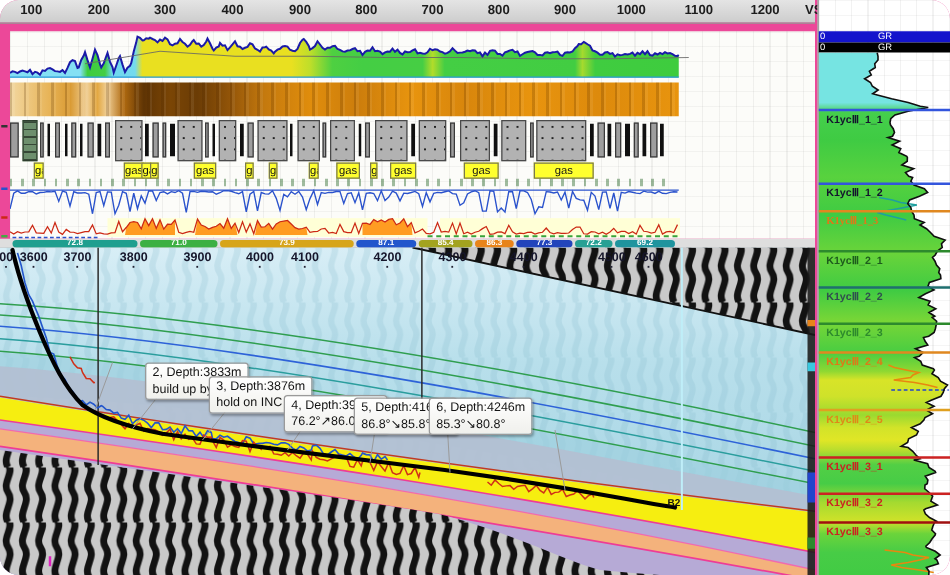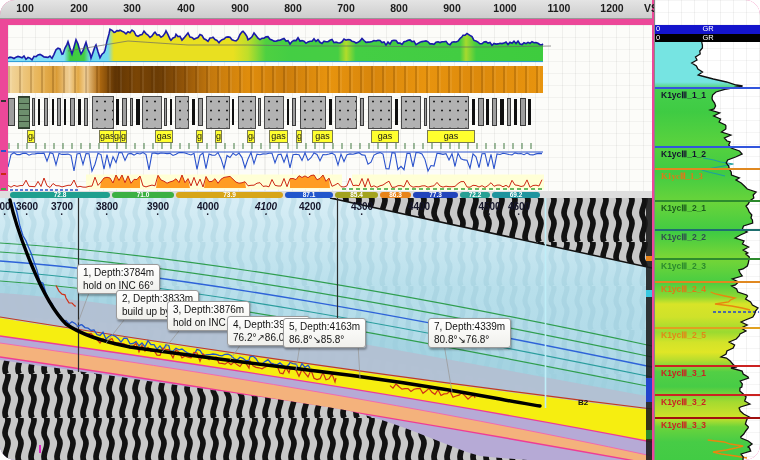--- a/index.html
+++ b/index.html
@@ -39,21 +39,21 @@
   .pill{position:absolute;top:0.5px;height:6px;border-radius:3px;color:#fff;font-size:6.5px;
     line-height:6.5px;text-align:center;font-weight:700;overflow:hidden;}
   
   .section{position:absolute;left:0;top:198px;width:652px;height:262px;}
   .dtick{position:absolute;transform:translateX(-50%);font-size:10px;font-weight:700;color:#15152a;text-align:center;}
   .dtick::after{content:"·";display:block;margin-top:0;line-height:5px;color:#223;}
   .annlayer{position:absolute;left:0;top:0;width:100%;height:100%;pointer-events:none;}
   .ann{position:absolute;background:linear-gradient(#ffffff,#f0f0ec);border:1px solid #9a9a9a;border-radius:3px;
     padding:1px 5px;font-size:10px;line-height:13px;color:#141414;white-space:nowrap;
     box-shadow:1px 1.5px 2px rgba(0,0,0,.3);pointer-events:auto;}
-  .b2{position:absolute;font-size:8px;font-weight:700;color:#111;margin-left:44px;}
+  .b2{position:absolute;font-size:8px;font-weight:700;color:#111;}
   
   .rpanel{position:absolute;left:654px;top:0;width:106px;height:460px;background:#fff;border-left:1px solid #888;
     background-image:repeating-linear-gradient(90deg,rgba(0,0,0,.05) 0 1px,transparent 1px 13px),
                      repeating-linear-gradient(180deg,rgba(0,0,0,.04) 0 1px,transparent 1px 12px);}
   .rpheads{position:absolute;left:0;top:25px;width:100%;}
   .rph{position:relative;height:8.5px;color:#fff;font-size:7.5px;line-height:8.5px;}
   .rph-min{position:absolute;left:1px;top:0;}
   .rph-lab{display:block;text-align:center;}
   .fmlayer{position:absolute;left:0;top:0;width:100%;height:100%;pointer-events:none;}
   .fm{position:absolute;left:0;width:100%;pointer-events:auto;}
@@ -279,53 +279,49 @@
     </svg>
 
     <div>
 
     <span class="dtick" style="top: 3px; left: 5px;">00</span>
         <span class="dtick" style="top: 3px; left: 27px;">3600</span>
         <span class="dtick" style="top: 3px; left: 62px;">3700</span>
         <span class="dtick" style="top: 3px; left: 107px;">3800</span>
         <span class="dtick" style="top: 3px; left: 158px;">3900</span>
         <span class="dtick" style="top: 3px; left: 208px;">4000</span>
-        <span class="dtick" style="top: 3px; left: 266px; font-style: italic;">4100</span>
+        <span class="dtick" style="top: 3px; left: 244px;">4100</span>
         <span class="dtick" style="top: 3px; left: 310px;">4200</span>
         <span class="dtick" style="top: 3px; left: 362px;">4300</span>
         <span class="dtick" style="top: 3px; left: 419px;">4400</span>
         <span class="dtick" style="top: 3px; left: 469px; padding-left: 41px;">4500</span>
         <span class="dtick" style="top: 3px; left: 519px;">4600</span>
       </div>
 
     <div class="annlayer">
 
-    <div class="ann" style="left: 77px; top: 66px; z-index: 1;">
-          <div>1, Depth:3784m</div>
-          <div>hold on INC 66°</div>
-        </div>
         <div class="ann" style="left: 116px; top: 92px; z-index: 2;">
           <div>2, Depth:3833m</div>
           <div>build up by DLS</div>
         </div>
         <div class="ann" style="left: 167px; top: 103px; z-index: 3;">
           <div>3, Depth:3876m</div>
           <div>hold on INC 75°</div>
         </div>
         <div class="ann" style="left: 227px; top: 118px; z-index: 4;">
           <div>4, Depth:3933m</div>
           <div>76.2°↗86.0°</div>
         </div>
         <div class="ann" style="left: 283px; top: 120px; z-index: 5;">
           <div>5, Depth:4163m</div>
           <div>86.8°↘85.8°</div>
         </div>
-        <div class="ann" style="left: 428px; top: 120px; z-index: 7;">
-          <div>7, Depth:4339m</div>
-          <div>80.8°↘76.8°</div>
+        <div class="ann" style="left: 343px; top: 120px; z-index: 6;">
+          <div>6, Depth:4246m</div>
+          <div>85.3°↘80.8°</div>
         </div>
       </div>
 
     <span class="b2" style="left:534px;top:200px">B2</span>
   </div>
 
   <div class="rpanel">
     <div class="rpheads">
 
     <div class="rph" style="background: rgb(20, 20, 204);">

